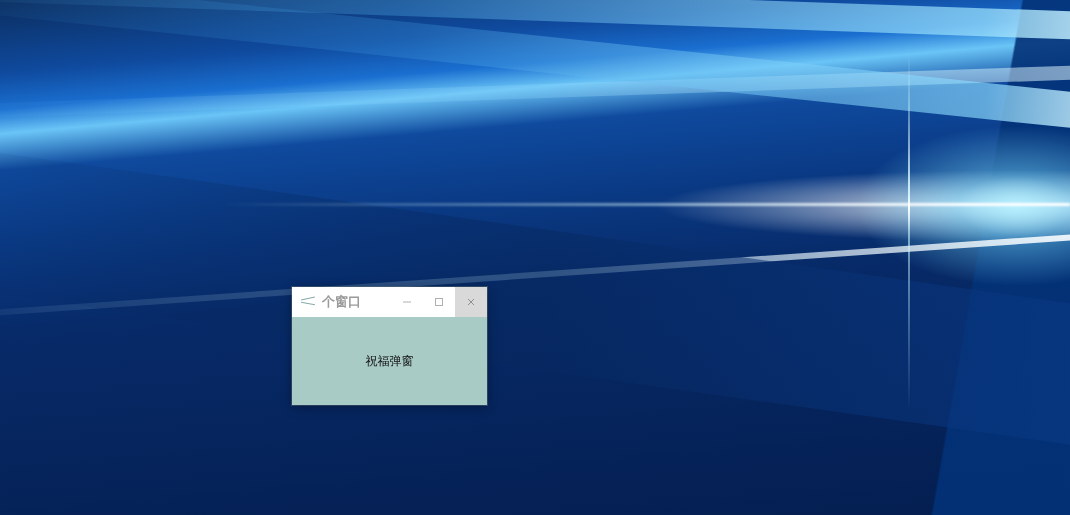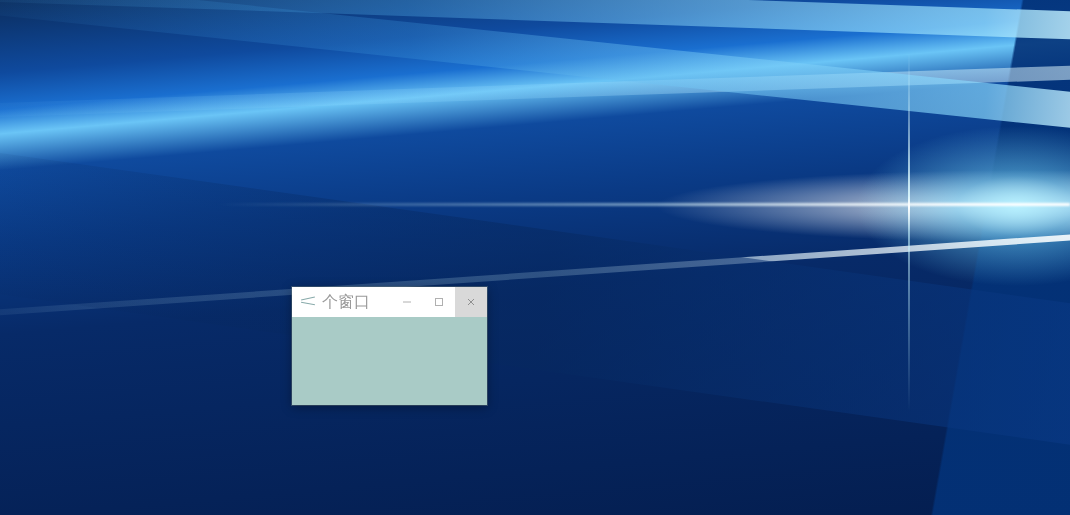--- a/index.html
+++ b/index.html
@@ -62,21 +62,21 @@
       position: relative;
       flex-shrink: 0;
     }
     .app-icon::before, .app-icon::after {
       content:"";
       position:absolute;
       background:#8aa;
     }
     .app-icon::before { width:14px; height:1px; top:4px; left:1px; transform:rotate(-12deg);}
     .app-icon::after  { width:14px; height:1px; top:9px; left:1px; transform:rotate(10deg);}
-    .title-text { white-space: nowrap; overflow: hidden; color:#9a9a9a; font-size:16px; }
+    .title-text { white-space: nowrap; overflow: hidden; color:#9a9a9a; font-size:13px;font-weight:bold; }
     .win-controls {
       margin-left: auto;
       display: flex;
       height: 100%;
     }
     .win-btn {
       width: 32px;
       display: flex;
       align-items: center;
       justify-content: center;
@@ -127,14 +127,17 @@
               <rect x="1.5" y="1.5" width="7" height="7"></rect>
             </svg>
         </div>
         <div class="win-btn close">
           <svg viewBox="0 0 10 10">
               <path d="M2 2 L8 8 M8 2 L2 8"></path>
             </svg>
         </div>
       </div>
     </div>
+    <div class="client-area">
+      <button class="main-button">祝福弹窗</button>
+    </div>
   </div>
 </div>
 
 </body></html>

